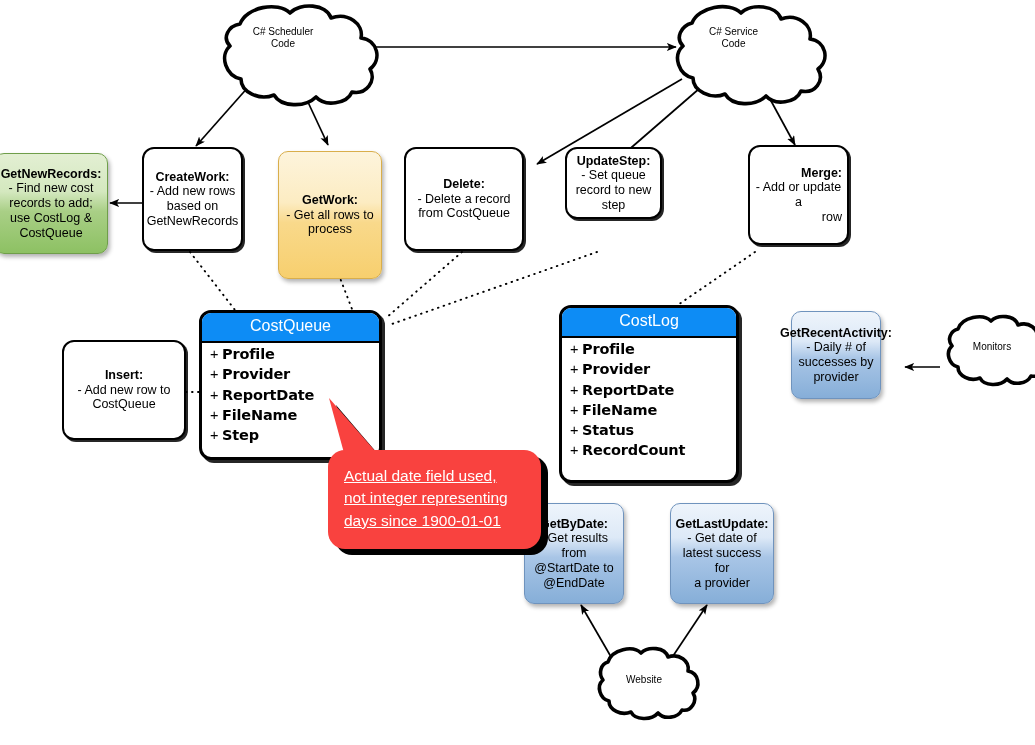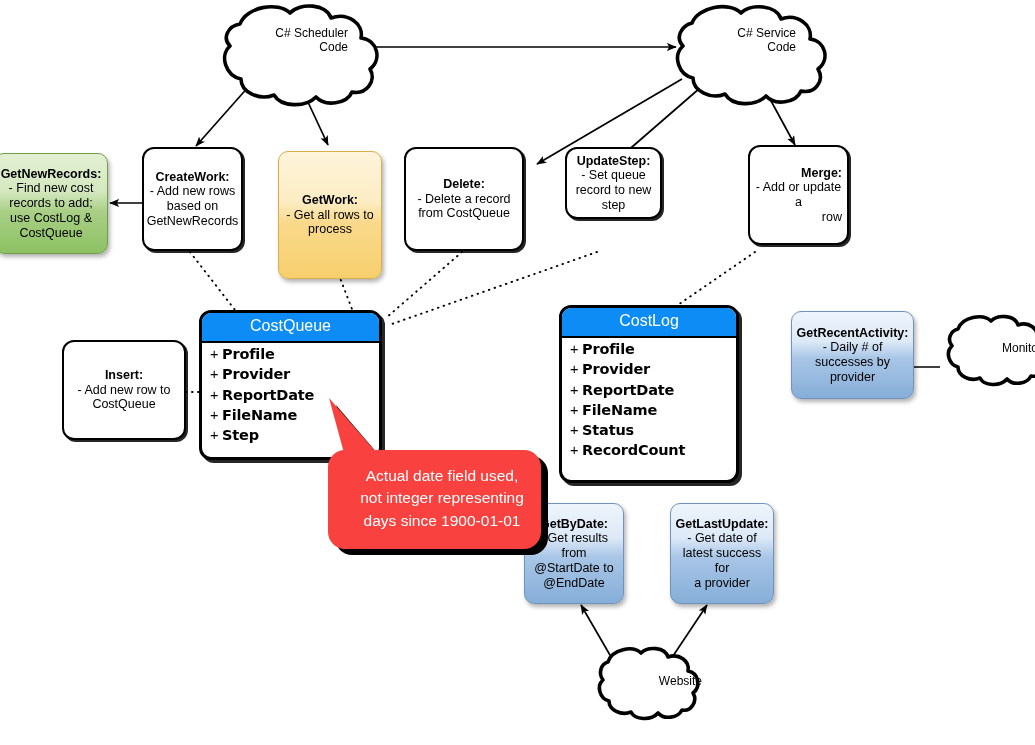--- a/index.html
+++ b/index.html
@@ -40,24 +40,24 @@
   .table{background:#ffffff;border:3px solid #000000;border-radius:12px;
          overflow:hidden;display:block;padding:0;
          box-shadow:3px 3px 0 rgba(0,0,0,0.85);}
   .table .thead{background:#0d8cf5;color:#ffffff;font-size:16px;
                 text-align:center;padding:4px 0 5px 0;border-bottom:2.5px solid #000;}
   .table .tbody{padding:2px 0 6px 8px;}
   .table .fld{font-size:14.5px;font-weight:bold;color:#000;
               text-align:left;letter-spacing:-0.2px;padding:1.5px 0;
               font-family:"DejaVu Sans","Liberation Sans",sans-serif;}
   .table .fld .plus{font-weight:normal;font-family:"Liberation Sans",sans-serif;}
-  .cloudlbl{position:absolute;z-index:3;text-align:right;font-size:12px;color:#000;
+  .cloudlbl{position:absolute;z-index:3;text-align:center;font-size:10px;color:#000;
             line-height:1.2;pointer-events:none;}
   .bubbletext{position:absolute;z-index:41;color:#ffffff;font-size:15.5px;
-              line-height:1.45;text-align:center;pointer-events:none;}
+              line-height:1.45;text-align:left;pointer-events:none;text-decoration:underline;}
 </style>
 </head>
 <body>
 
 <div id="stage">
 
   <svg class="layer" id="edges">
     <defs>
       <marker id="ah" markerWidth="11" markerHeight="11" refX="9.2" refY="4" orient="auto" markerUnits="userSpaceOnUse">
         <path d="M0,0 L10,4 L0,8 L2.4,4 z" fill="#000"></path>
@@ -170,21 +170,21 @@
     <div>- Add or update a</div>
     <div>row</div>
   </div>
 
   <div class="node proc" style="left:23px;top:340px;width:124px;height:100px;margin-left:39px;">
     <div class="ttl">Insert:</div>
     <div>- Add new row to</div>
     <div>CostQueue</div>
   </div>
 
-  <div class="node blue" style="left:791px;top:311px;width:123px;height:88px;">
+  <div class="node blue" style="left:791px;top:311px;width:90px;height:88px;">
     <div class="ttl">GetRecentActivity:</div>
     <div>- Daily # of</div>
     <div>successes by</div>
     <div>provider</div>
   </div>
 
   <div class="node blue" style="left:524px;top:503px;width:100px;height:101px;">
     <div class="ttl">GetByDate:</div>
     <div>- Get results from</div>
     <div>@StartDate to</div>

